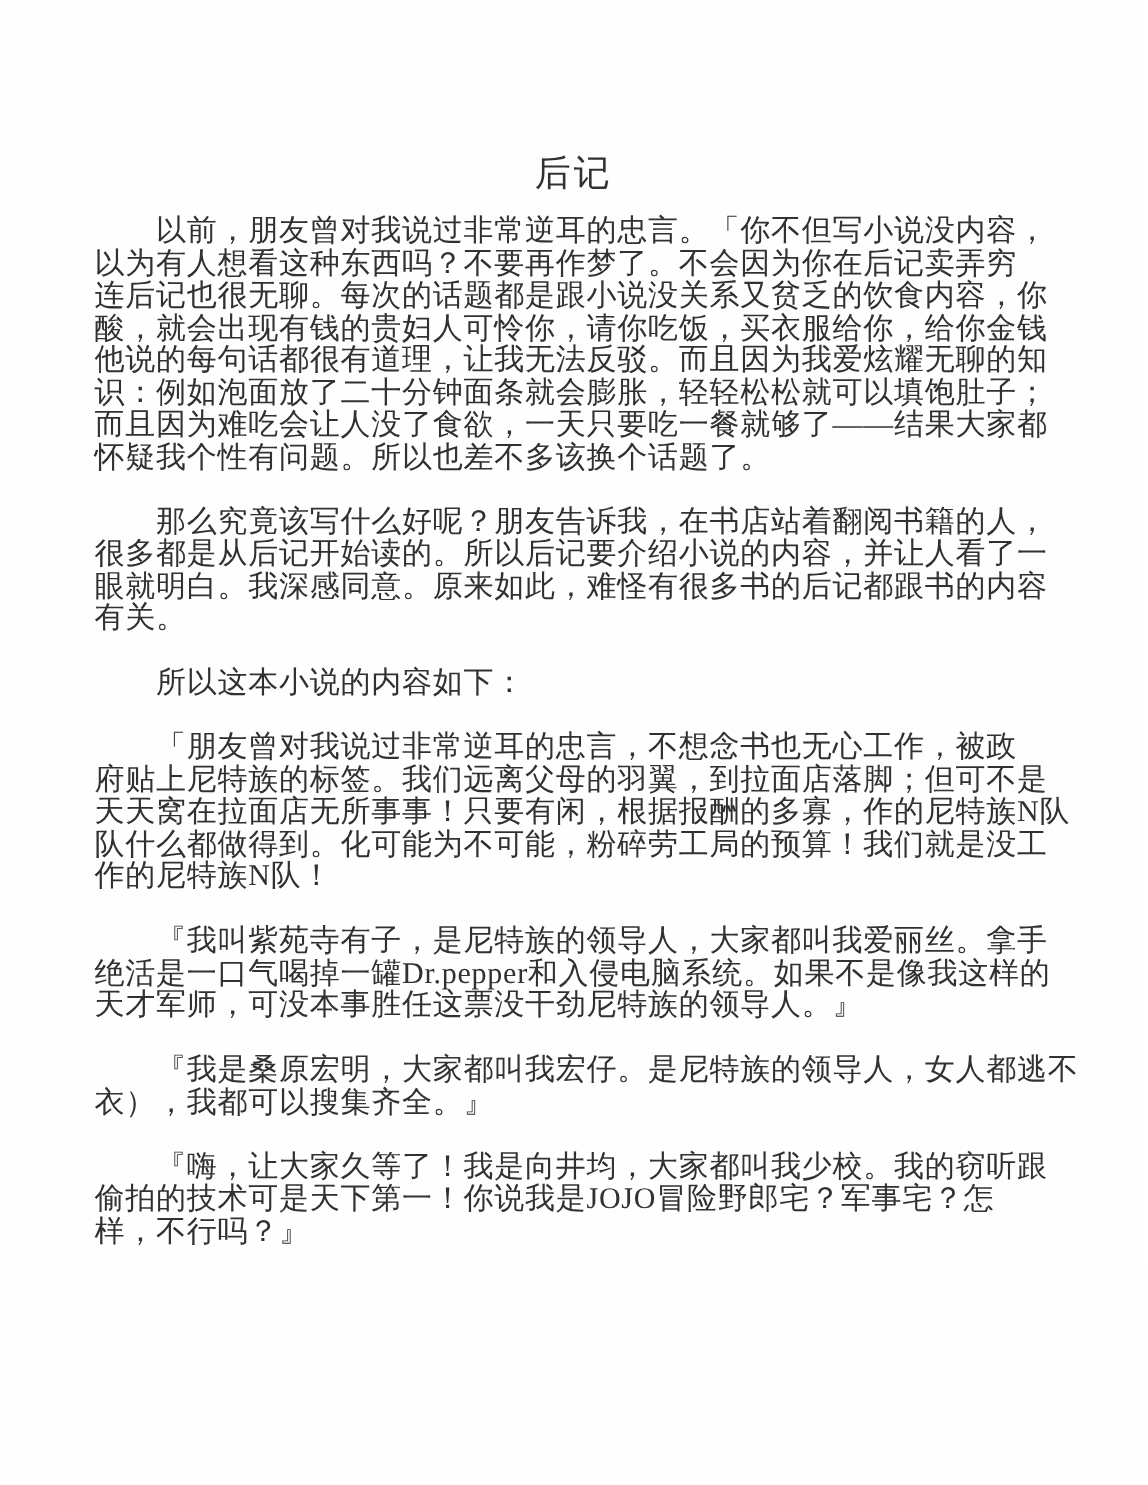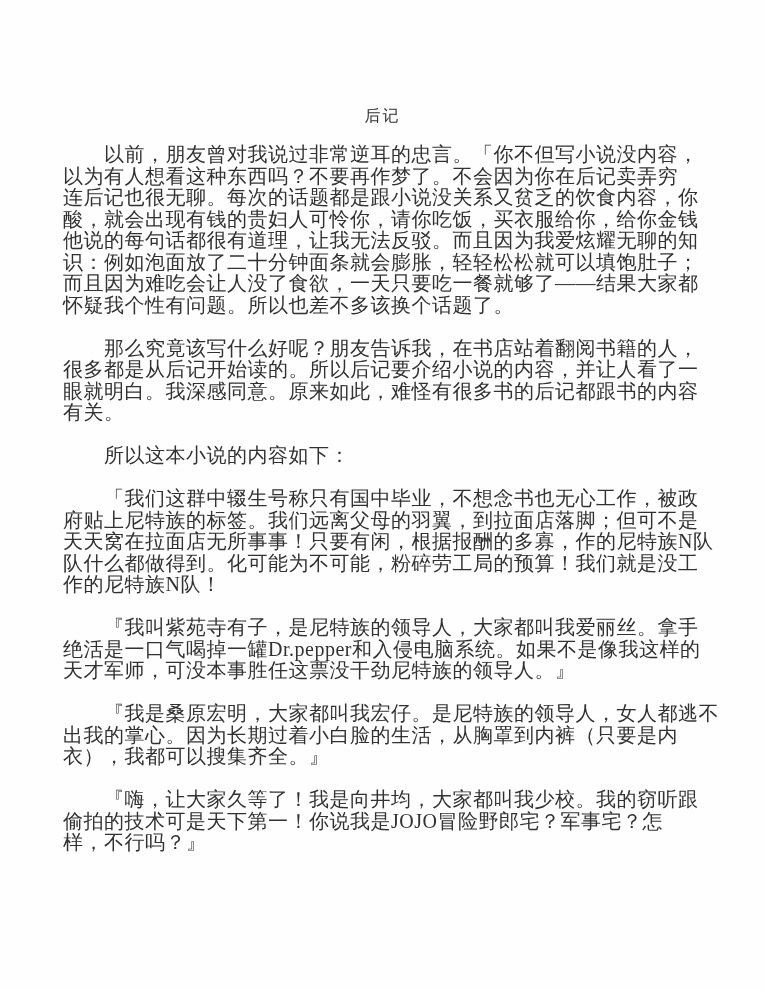--- a/index.html
+++ b/index.html
@@ -14,21 +14,21 @@
     background: #fefefe;
     overflow: hidden;
     font-family: "Liberation Serif", "DejaVu Serif", serif;
     color: #313131;
   }
   .title {
     margin: 0;
     padding-top: 105px;
     margin-bottom: 17px;
     text-align: center;
-    font-size: 16px;
+    font-size: 24px;
     font-weight: normal;
     line-height: 22px;
     letter-spacing: 2px;
   }
   .body-text {
     margin-left: 63px;
     width: 645px;
     margin-top: 12px;
   }
   .para {
@@ -64,34 +64,33 @@
       <div class="para">
         <div class="line first">那么究竟该写什么好呢？朋友告诉我，在书店站着翻阅书籍的人，</div>
         <div class="line">很多都是从后记开始读的。所以后记要介绍小说的内容，并让人看了一</div>
         <div class="line">眼就明白。我深感同意。原来如此，难怪有很多书的后记都跟书的内容</div>
         <div class="line">有关。</div>
       </div>
       <div class="para">
         <div class="line first">所以这本小说的内容如下：</div>
       </div>
       <div class="para">
-        <div class="line first">「我们这群中辍生号称只有国中毕业，不想念书也无心工作，被政</div>
+        <div class="line first">「朋友曾对我说过非常逆耳的忠言，不想念书也无心工作，被政</div>
         <div class="line">府贴上尼特族的标签。我们远离父母的羽翼，到拉面店落脚；但可不是</div>
         <div class="line">天天窝在拉面店无所事事！只要有闲，根据报酬的多寡，作的尼特族N队</div>
         <div class="line">队什么都做得到。化可能为不可能，粉碎劳工局的预算！我们就是没工</div>
         <div class="line">作的尼特族N队！</div>
       </div>
       <div class="para">
         <div class="line first">『我叫紫苑寺有子，是尼特族的领导人，大家都叫我爱丽丝。拿手</div>
         <div class="line">绝活是一口气喝掉一罐Dr.pepper和入侵电脑系统。如果不是像我这样的</div>
         <div class="line">天才军师，可没本事胜任这票没干劲尼特族的领导人。』</div>
       </div>
       <div class="para">
         <div class="line first">『我是桑原宏明，大家都叫我宏仔。是尼特族的领导人，女人都逃不</div>
-        <div class="line">出我的掌心。因为长期过着小白脸的生活，从胸罩到内裤（只要是内</div>
         <div class="line">衣），我都可以搜集齐全。』</div>
       </div>
       <div class="para">
         <div class="line first">『嗨，让大家久等了！我是向井均，大家都叫我少校。我的窃听跟</div>
         <div class="line">偷拍的技术可是天下第一！你说我是JOJO冒险野郎宅？军事宅？怎</div>
         <div class="line">样，不行吗？』</div>
       </div>
     </div>
 </div>
 

